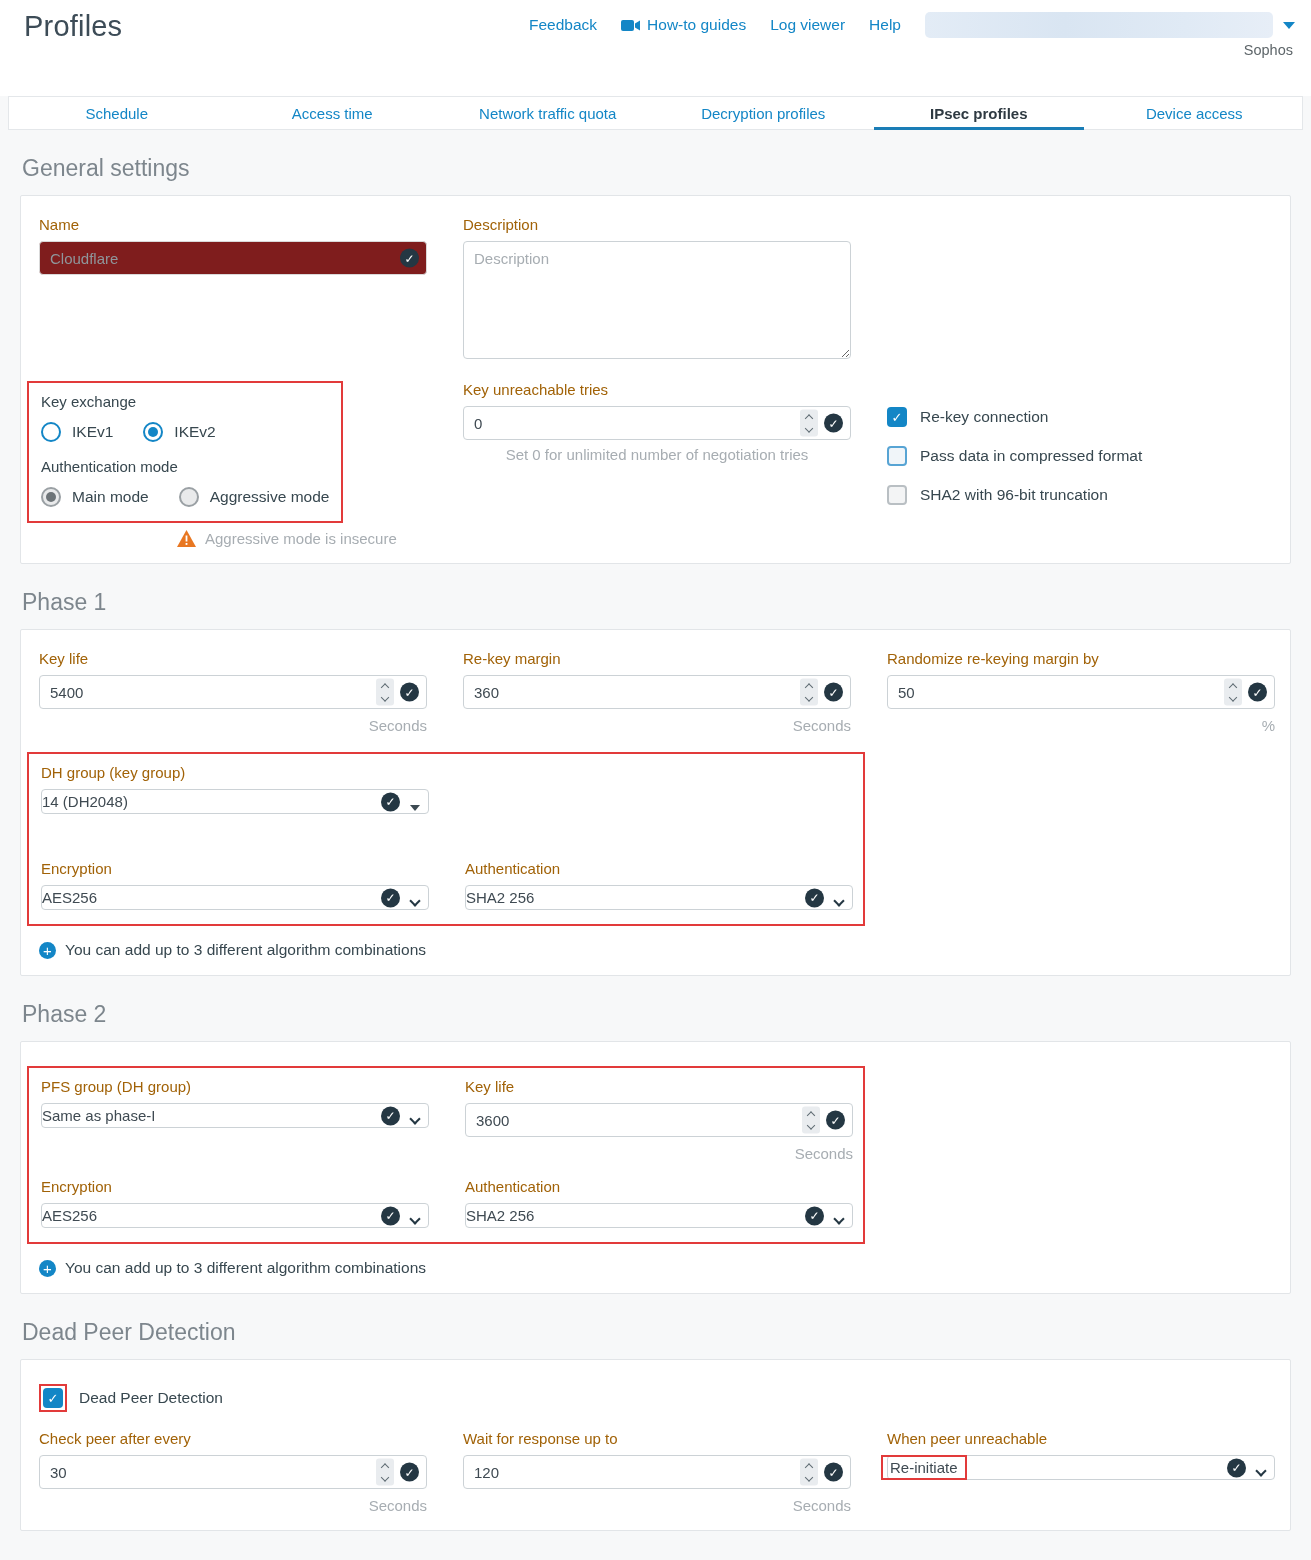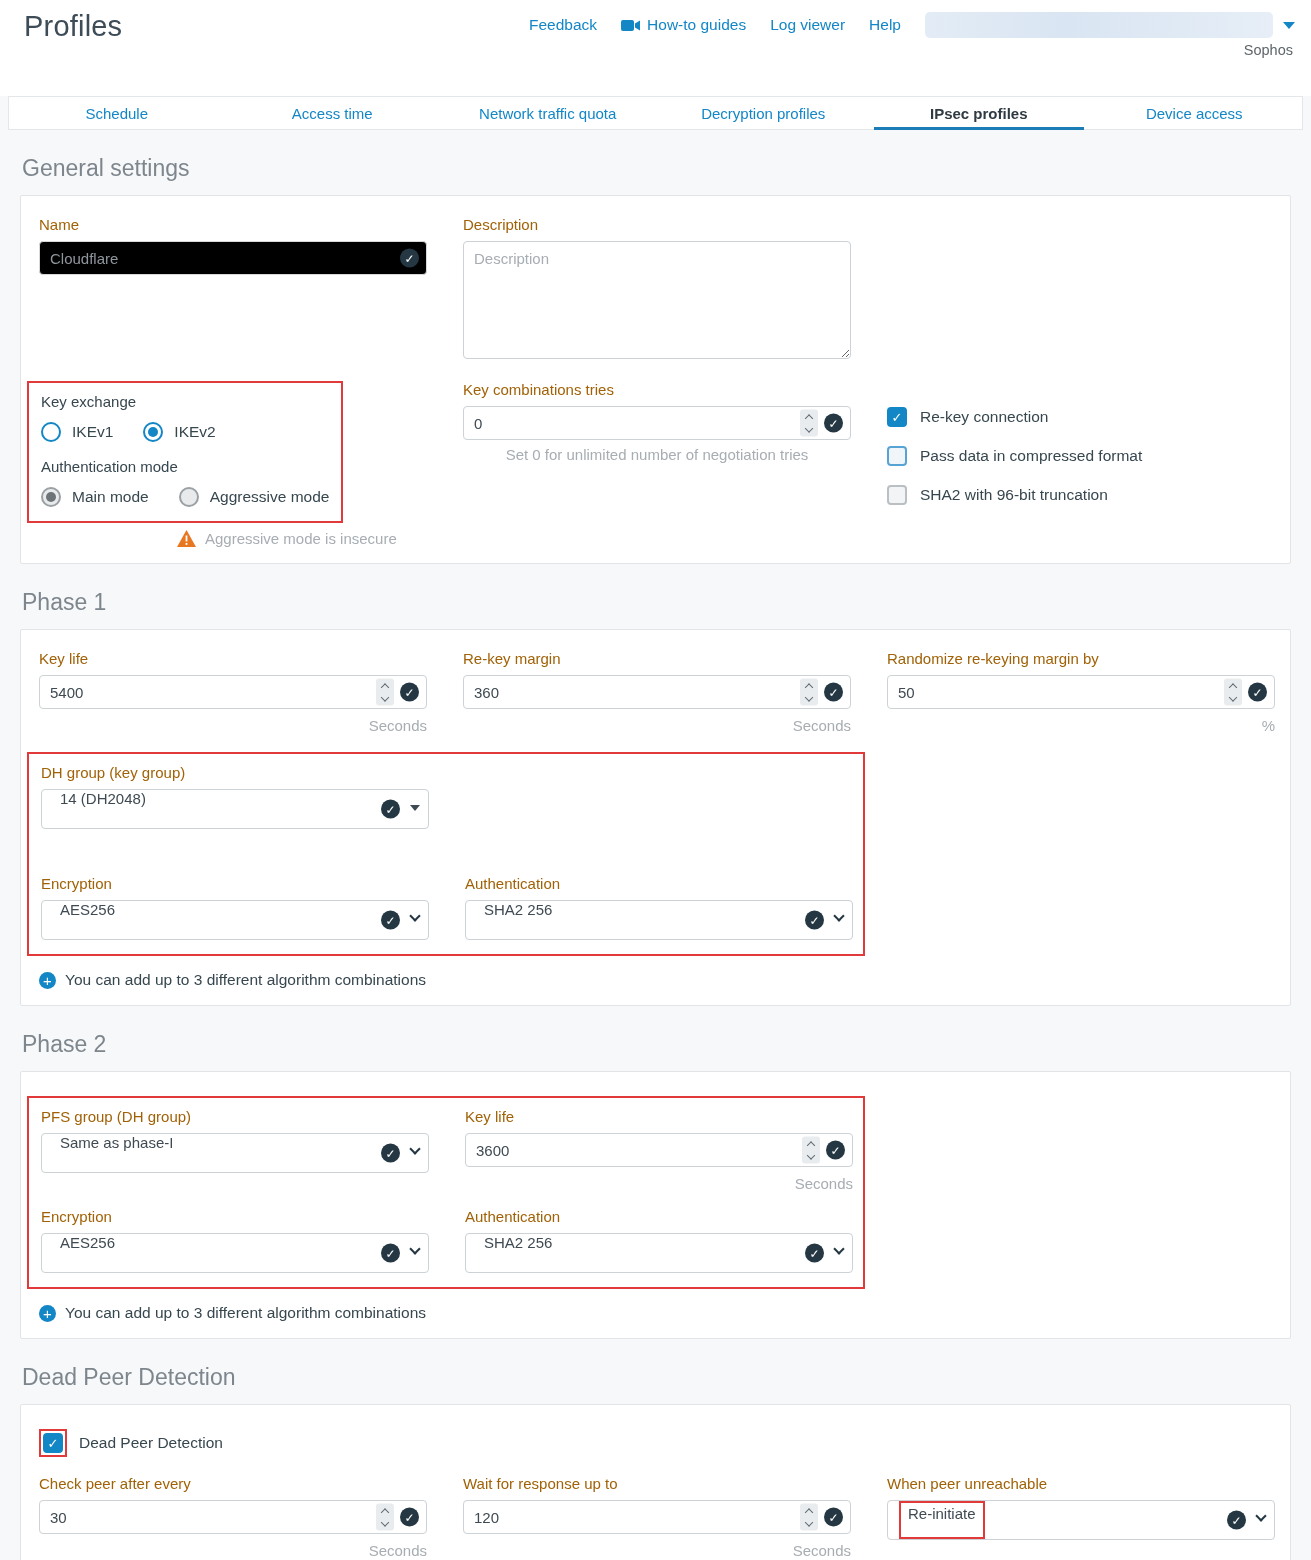--- a/index.html
+++ b/index.html
@@ -27,32 +27,32 @@
   
   .main { padding:0 20px; }
   .section-heading { font-size:23px; font-weight:400; color:#7d868d; margin:25px 0 13px 2px; }
   .card { background:#fff; border:1px solid #e2e5e8; border-radius:2px; padding:20px 18px 16px; }
   .grid3 { display:grid; grid-template-columns:388px 388px 388px; column-gap:36px; }
   .grid2 { display:grid; grid-template-columns:388px 388px; column-gap:36px; }
   .field-label { font-size:15px; color:#a16207; margin-bottom:8px; }
   .input-wrap { position:relative; }
   input.text { width:100%; height:34px; border:1px solid #ccd2d6; border-radius:4px; font-size:15px; color:#3f4a52;
     padding:0 64px 0 10px; background:#fff; outline:none; font-family:inherit; }
-  input.text.disabled { background:#000000; border-color:#d9d9d9; color:#8f969b; }
+  input.text.disabled { background:#7f1d1d; border-color:#d9d9d9; color:#8f969b; }
   textarea.ta { width:100%; height:118px; border:1px solid #ccd2d6; border-radius:4px; font-size:15px; color:#3f4a52;
     padding:8px 10px; resize:both; outline:none; font-family:inherit; }
   textarea.ta::placeholder, input::placeholder { color:#a7adb2; }
   .check-ic { position:absolute; right:8px; top:50%; transform:translateY(-50%); width:19px; height:19px; border-radius:50%;
     background:#243743; color:#fff; font-size:12px; display:flex; align-items:center; justify-content:center; }
   .spinner { position:absolute; right:33px; top:50%; transform:translateY(-50%); width:18px; height:27px; background:#e9ecef;
     border-radius:3px; display:flex; flex-direction:column; align-items:center; justify-content:center; gap:4px; cursor:pointer; }
   .chev-up { width:6px; height:6px; border-left:1.5px solid #5f6b73; border-top:1.5px solid #5f6b73; transform:rotate(45deg); }
   .chev-dn { width:6px; height:6px; border-left:1.5px solid #5f6b73; border-top:1.5px solid #5f6b73; transform:rotate(225deg); }
-  .select { position:relative; height:40px; border:1px solid #ccd2d6; border-radius:4px; display:flex; 
-    padding:0 58px 0 18px; font-size:15px; background:#fff; color:#3f4a52; cursor:pointer; }
+  .select { position:relative; height:25px; border:1px solid #ccd2d6; border-radius:4px; display:flex; align-items:center;
+    padding:0 58px 0 0; font-size:15px; background:#fff; color:#3f4a52; cursor:pointer; }
   .select .check-ic { right:28px; }
   .sel-chev { position:absolute; right:9px; top:11px; width:8px; height:8px; border-right:2px solid #243743; border-bottom:2px solid #243743; transform:rotate(45deg); }
   .sel-tri { position:absolute; right:8px; top:15px; width:0; height:0; border-left:5px solid transparent; border-right:5px solid transparent; border-top:6px solid #3c4a52; }
   .unit { text-align:right; color:#a7adb2; font-size:15px; margin-top:8px; }
   
   .radio-row { display:flex; align-items:center; gap:30px; margin:12px 0 4px; }
   .radio-opt { display:flex; align-items:center; gap:11px; font-size:15.5px; cursor:pointer; }
   .radio { width:20px; height:20px; border-radius:50%; background:#fff; border:2px solid #1386c6; display:flex; align-items:center; justify-content:center; }
   .radio.checked::after { content:""; width:10px; height:10px; border-radius:50%; background:#1386c6; }
   .radio.gray { border-color:#9aa0a4; background:#e9eaeb; }
@@ -172,21 +172,21 @@
                 <path d="M9.5 0 L19 17 H0 Z" fill="#e87722"></path>
                 <rect x="8.6" y="5.5" width="1.8" height="6" fill="#fff"></rect>
                 <rect x="8.6" y="13" width="1.8" height="1.9" fill="#fff"></rect>
               </svg>
           </span>
           <span>Aggressive mode is insecure</span>
         </div>
       </div>
 
       <div>
-        <div class="field-label">Key combinations tries</div>
+        <div class="field-label">Key unreachable tries</div>
         <div class="input-wrap">
           <input class="text" value="0" style="">
           <span class="spinner">
               <span class="chev-up"></span>
               <span class="chev-dn"></span>
             </span>
           <span class="check-ic">✓</span>
         </div>
         <div class="help-right">Set 0 for unlimited number of negotiation tries</div>
       </div>

